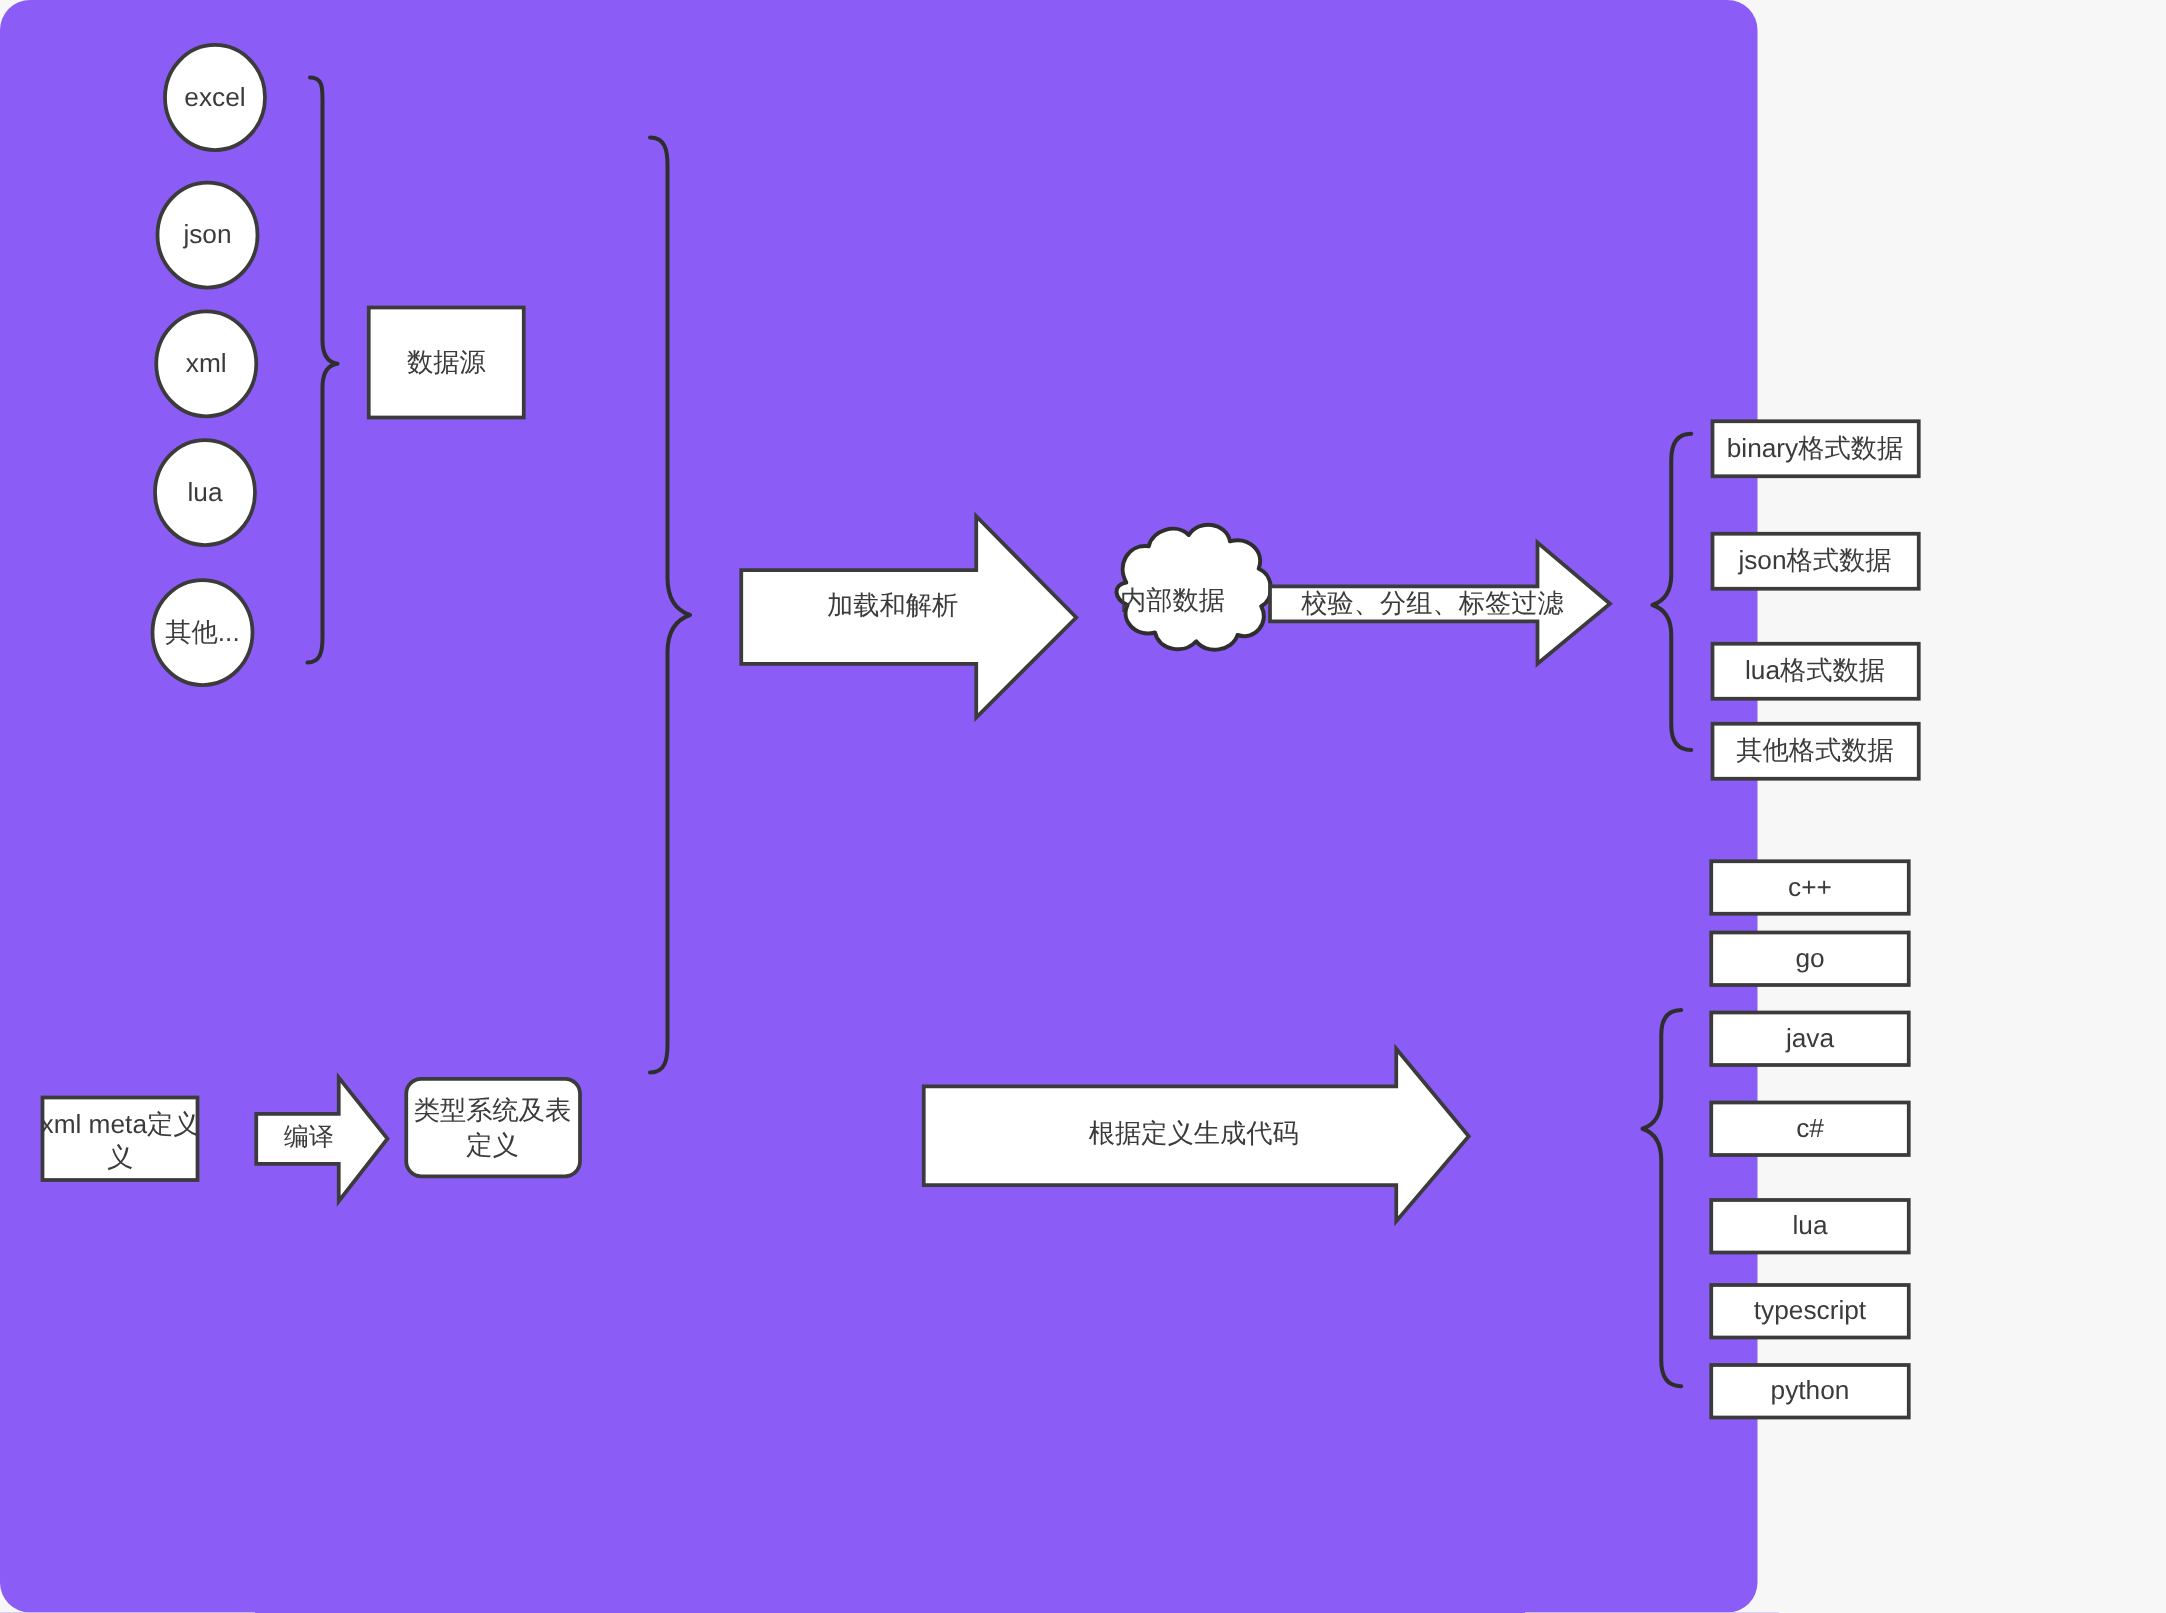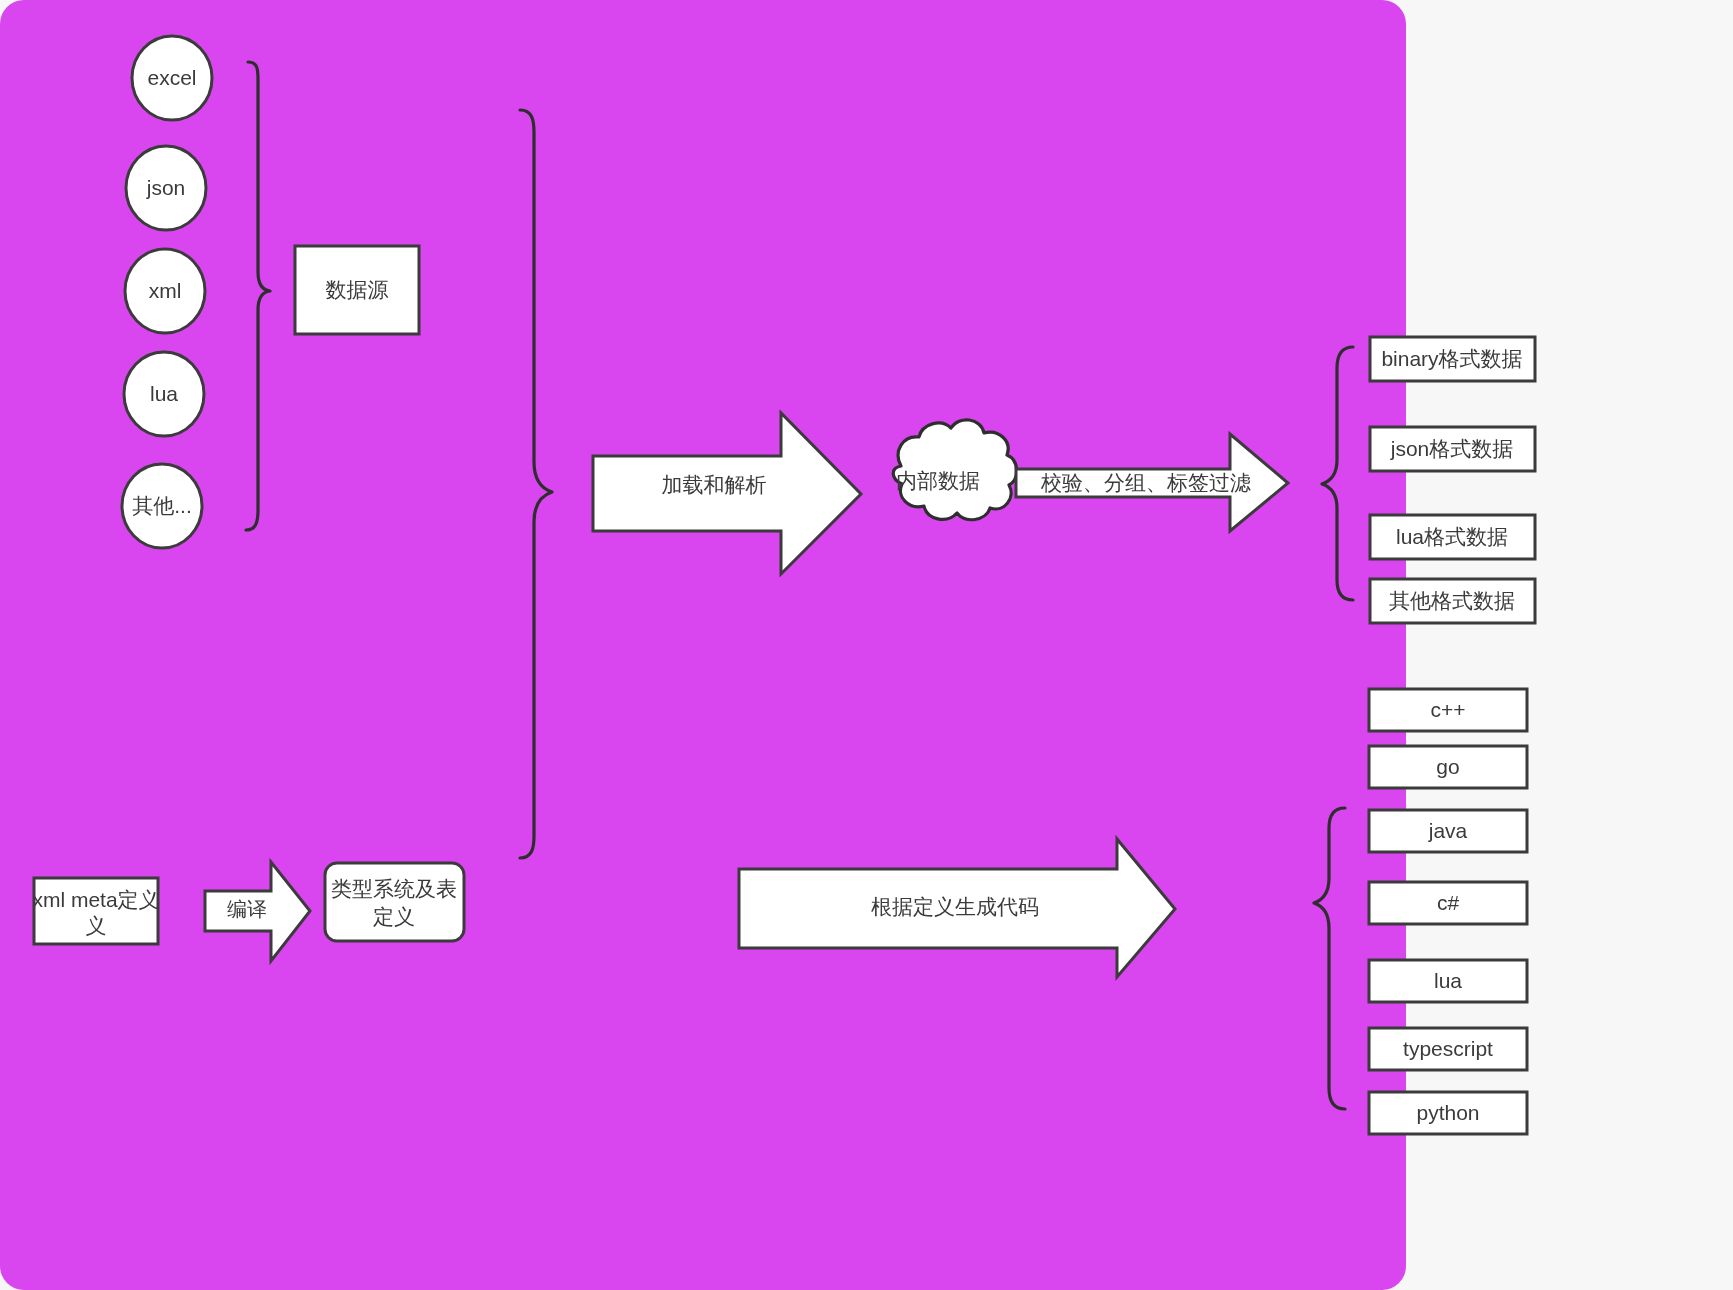--- a/index.html
+++ b/index.html
@@ -10,21 +10,21 @@
   body {
     width: 1733px;
     height: 1290px;
     overflow: hidden;
     font-family: "Liberation Sans", "DejaVu Sans", sans-serif;
   }
   #diagram-root {
     position: relative;
     width: 1406px;
     height: 1290px;
-    background: #d946ef;
+    background: #8b5cf6;
     border-radius: 24px;
   }
   svg.diagram {
     position: absolute;
     top: 0;
     left: 0;
     width: 1733px;
     height: 1290px;
   }
   .shape-stroke {

